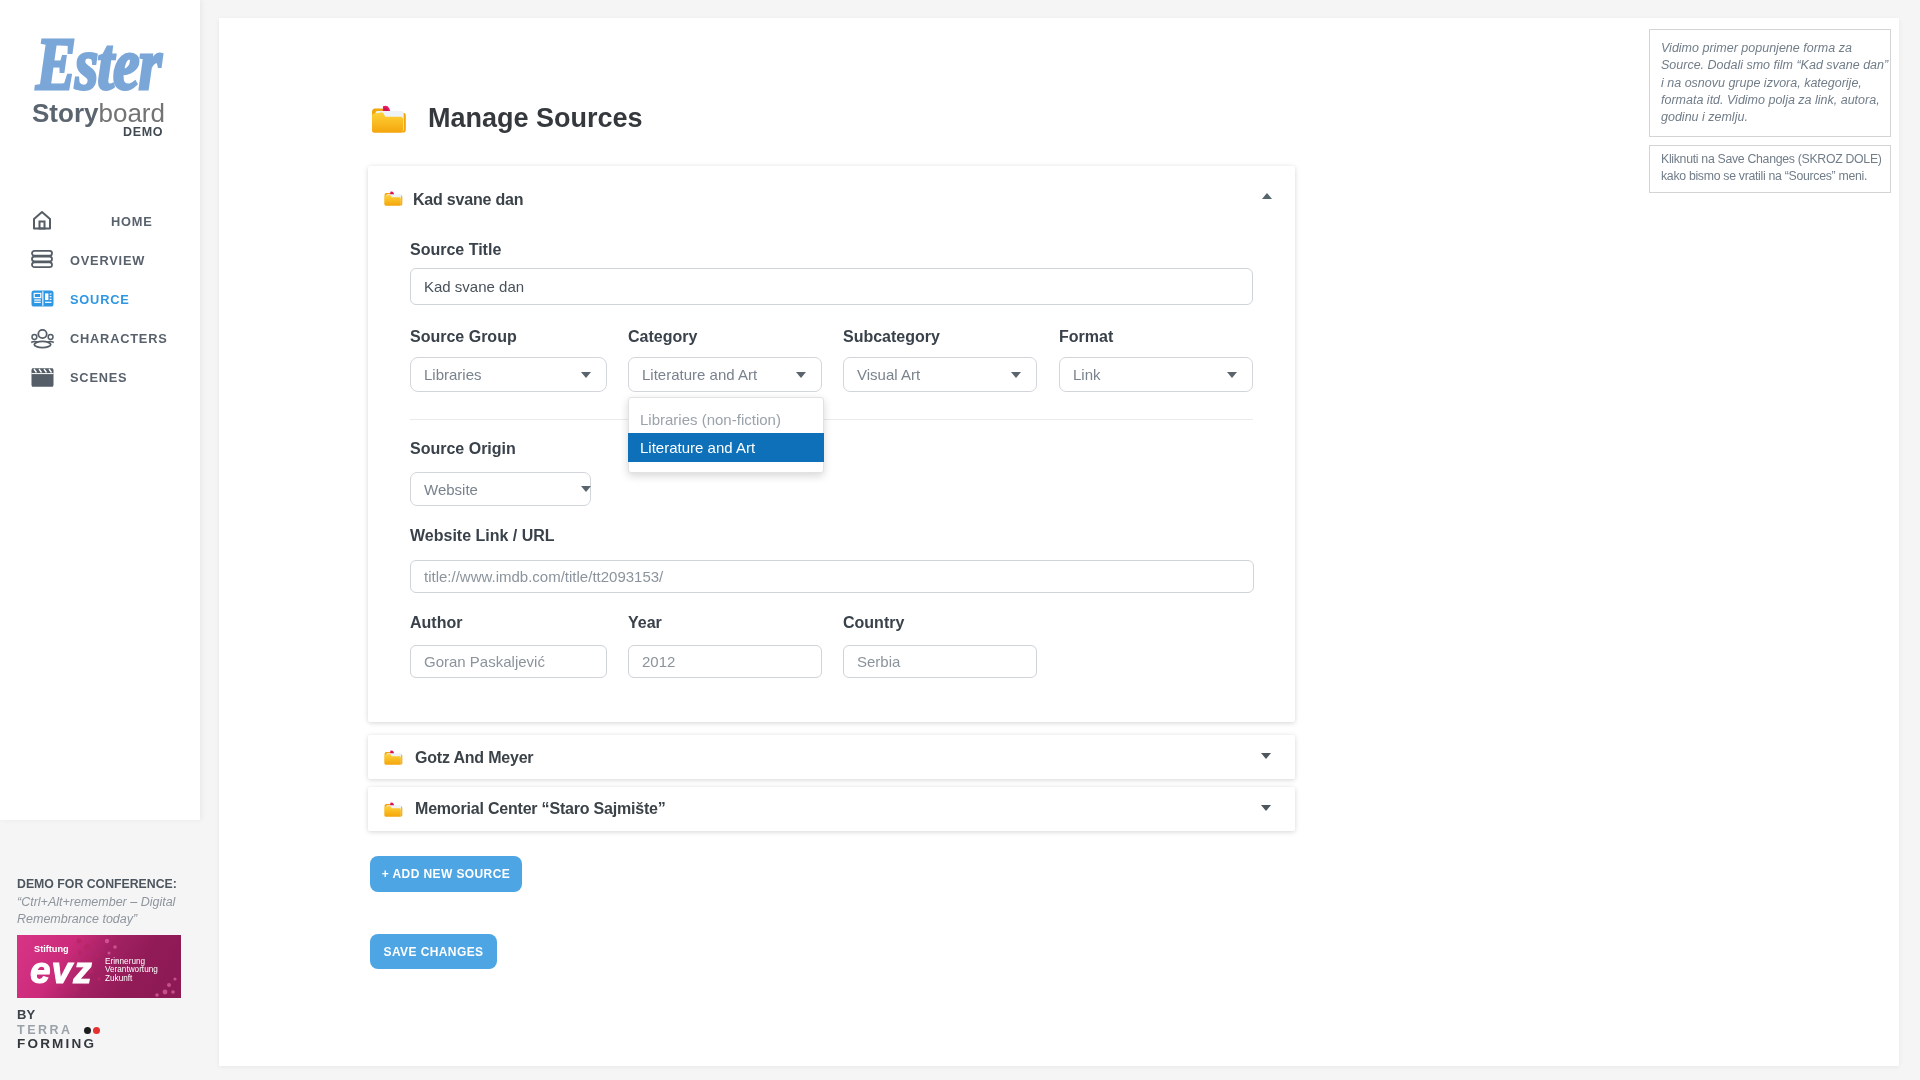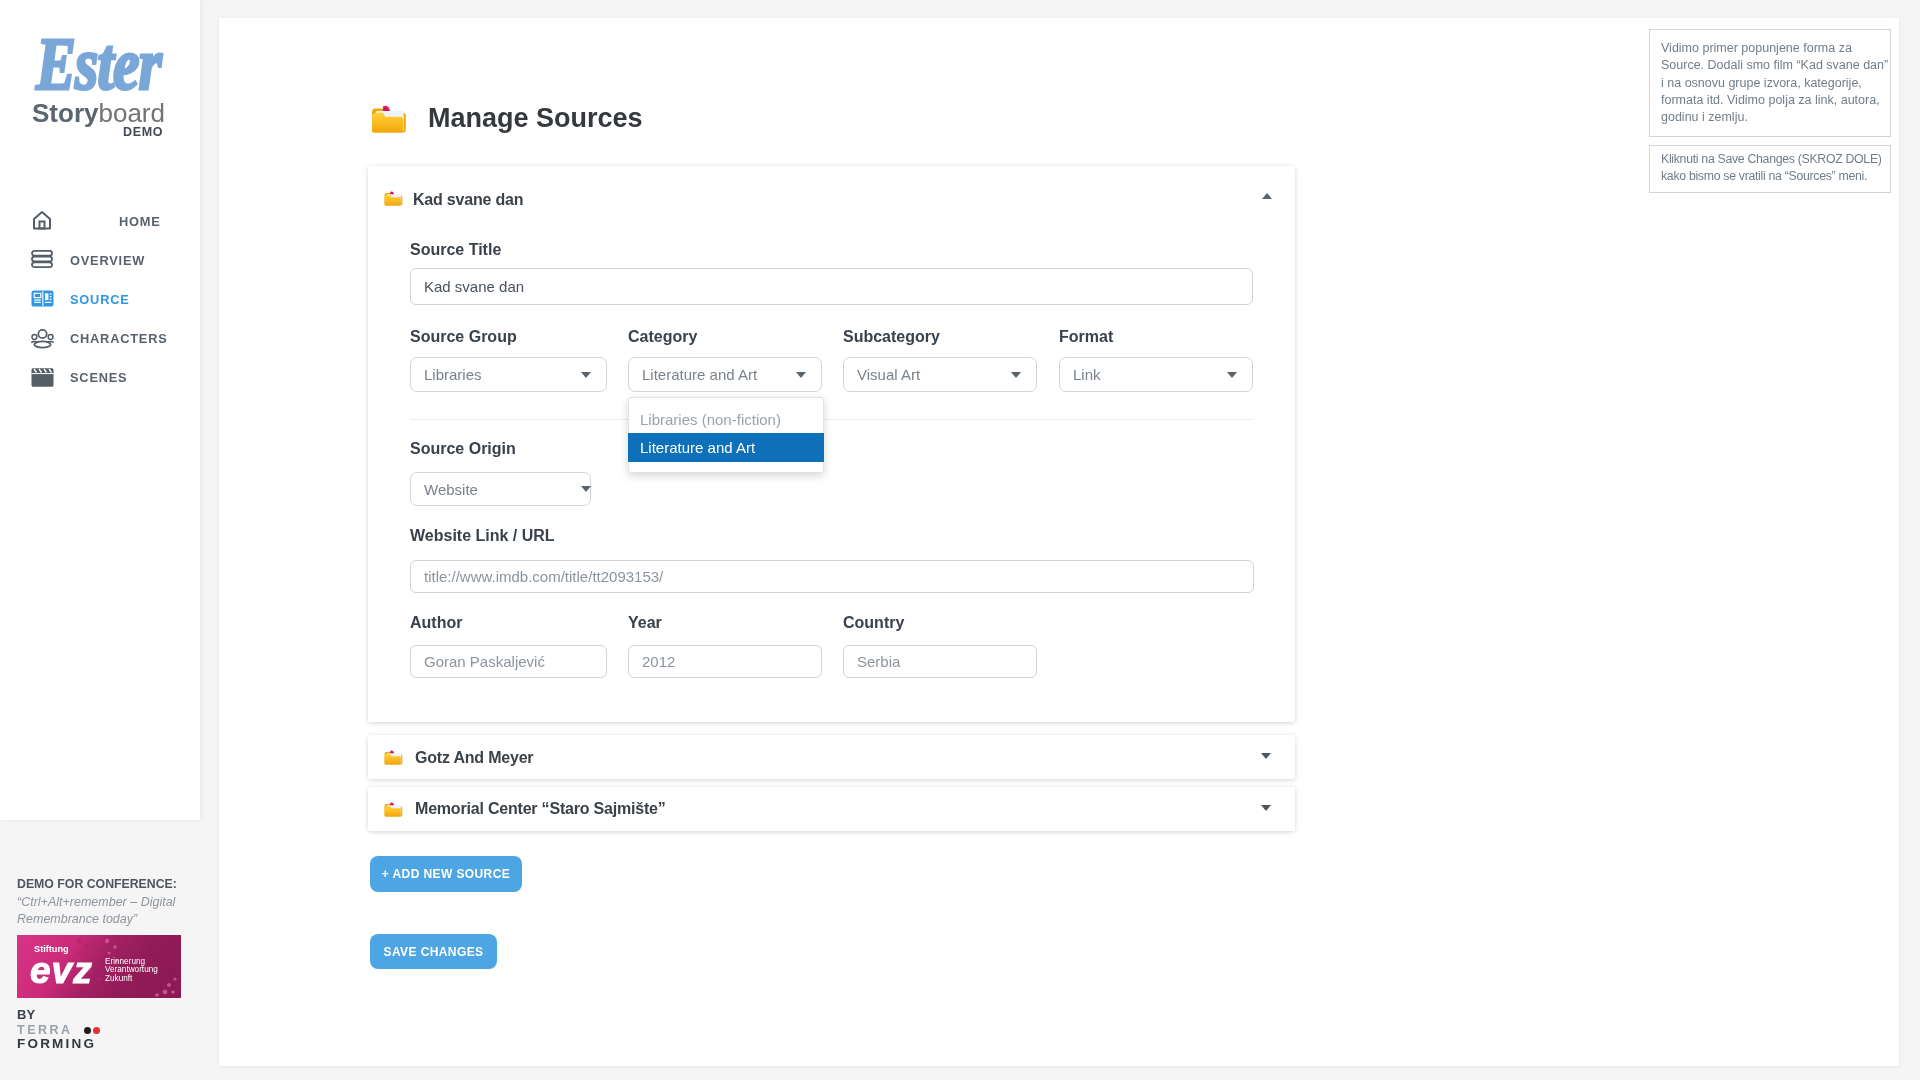--- a/index.html
+++ b/index.html
@@ -27,21 +27,21 @@
   <svg class="abs" style="left:30px; top:28px;" width="150" height="70" viewBox="0 0 150 70">
     <text x="0" y="0" transform="translate(6,61) scale(0.95,1.17)" font-family="Liberation Serif" font-style="italic" font-weight="bold" font-size="63" letter-spacing="-1" fill="#7ba6d8" stroke="#7ba6d8" stroke-width="2.5">Ester</text>
   </svg>
   <div class="abs" style="left:32px; top:100px; font-size:26px; line-height:27px;"><span style="font-weight:700; color:#5b6570;">Story</span><span style="font-weight:400; color:#737373;">board</span></div>
   <div class="abs" style="left:0px; top:125px; width:163px; text-align:right; font-size:12.5px; font-weight:700; letter-spacing:0.6px; color:#414a52;">DEMO</div>
 
   <svg class="abs" style="left:31px; top:210px;" width="22" height="21" viewBox="0 0 22 21">
     <path d="M3 9 L11 2 L19 9 L19 18.5 L3 18.5 Z" fill="none" stroke="#555d66" stroke-width="2" stroke-linejoin="round"></path>
     <rect x="8.5" y="11.5" width="5" height="7" fill="none" stroke="#555d66" stroke-width="2"></rect>
   </svg>
-  <div class="abs navtxt" style="left:82px; top:214px;padding-left:37px;">HOME</div>
+  <div class="abs navtxt" style="left:74px; top:214px;padding-left:37px;">HOME</div>
 
   <svg class="abs" style="left:31px; top:250px;" width="22" height="18" viewBox="0 0 22 18">
     <rect x="1" y="0.9" width="20" height="4.8" rx="2.4" fill="none" stroke="#555d66" stroke-width="1.8"></rect>
     <rect x="1" y="6.6" width="20" height="4.8" rx="2.4" fill="none" stroke="#555d66" stroke-width="1.8"></rect>
     <rect x="1" y="12.3" width="20" height="4.8" rx="2.4" fill="none" stroke="#555d66" stroke-width="1.8"></rect>
   </svg>
   <div class="abs navtxt" style="left:70px; top:253px;">OVERVIEW</div>
 
   <svg class="abs" style="left:31px; top:290px;" width="23" height="17" viewBox="0 0 23 17">
     <rect x="0.5" y="0.5" width="22" height="16" rx="2.6" fill="#2e97e3"></rect>
@@ -156,21 +156,21 @@
 <div class="abs" style="left:1262px; top:193px; width:0; height:0; border-left:5px solid transparent; border-right:5px solid transparent; border-bottom:6.5px solid #56646e; z-index:2;"></div>
 
 <div class="lbl" style="left:410px; top:241px; z-index:2;">Source Title</div>
 <div class="inp" style="left:410px; top:268px; width:843px; height:37px; z-index:2;">Kad svane dan</div>
 
 <div class="lbl" style="left:410px; top:328px; z-index:2;">Source Group</div>
 <div class="lbl" style="left:628px; top:328px; z-index:2;">Category</div>
 <div class="lbl" style="left:843px; top:328px; z-index:2;">Subcategory</div>
 <div class="lbl" style="left:1059px; top:328px; z-index:2;">Format</div>
 
-<div class="sel" style="left:410px; top:357px; width:197px; height:35px; z-index:2;">Libraries</div>
+<div class="sel" style="left:410px; top:357px; width:197px; height:35px; z-index:2;border-radius:8px;">Libraries</div>
 <div class="caret" style="left:581px; top:372px; z-index:3;"></div>
 <div class="sel" style="left:628px; top:357px; width:194px; height:35px; z-index:2;">Literature and Art</div>
 <div class="caret" style="left:796px; top:372px; z-index:3;"></div>
 <div class="sel" style="left:843px; top:357px; width:194px; height:35px; z-index:2;">Visual Art</div>
 <div class="caret" style="left:1011px; top:372px; z-index:3;"></div>
 <div class="sel" style="left:1059px; top:357px; width:194px; height:35px; z-index:2;">Link</div>
 <div class="caret" style="left:1227px; top:372px; z-index:3;"></div>
 
 <div class="abs" style="left:410px; top:419px; width:843px; height:1px; background:#e9ebec; z-index:2;"></div>
 
@@ -202,14 +202,14 @@
 <div class="card" style="left:368px; top:787px; width:927px; height:44px;"></div>
 <svg class="abs" style="left:383px; top:802px; z-index:2;" width="21" height="16" viewBox="0 0 40 30">
   <use href="#folderic"></use>
 </svg>
 <div class="abs phead" style="left:415px; top:800px; z-index:2;">Memorial Center “Staro Sajmište”</div>
 <div class="caret" style="left:1261px; top:805px; border-top-color:#4e565e; z-index:2;"></div>
 
 <div class="btn" style="left:370px; top:856px; width:152px; height:36px;">+ ADD NEW SOURCE</div>
 <div class="btn" style="left:370px; top:934px; width:127px; height:35px;">SAVE CHANGES</div>
 
-<div class="note" style="top:29px; height:108px;">Vidimo primer popunjene forma za<br>Source. Dodali smo film “Kad svane dan”<br>i na osnovu grupe izvora, kategorije,<br>formata itd. Vidimo polja za link, autora,<br>godinu i zemlju.</div>
+<div class="note" style="top:29px; height:108px;font-style:italic;">Vidimo primer popunjene forma za<br>Source. Dodali smo film “Kad svane dan”<br>i na osnovu grupe izvora, kategorije,<br>formata itd. Vidimo polja za link, autora,<br>godinu i zemlju.</div>
 <div class="note" style="top:145px; height:48px; padding-top:5px; font-size:12.3px; letter-spacing:-0.3px;">Kliknuti na Save Changes (SKROZ DOLE)<br>kako bismo se vratili na “Sources” meni.</div>
 
 </body></html>

